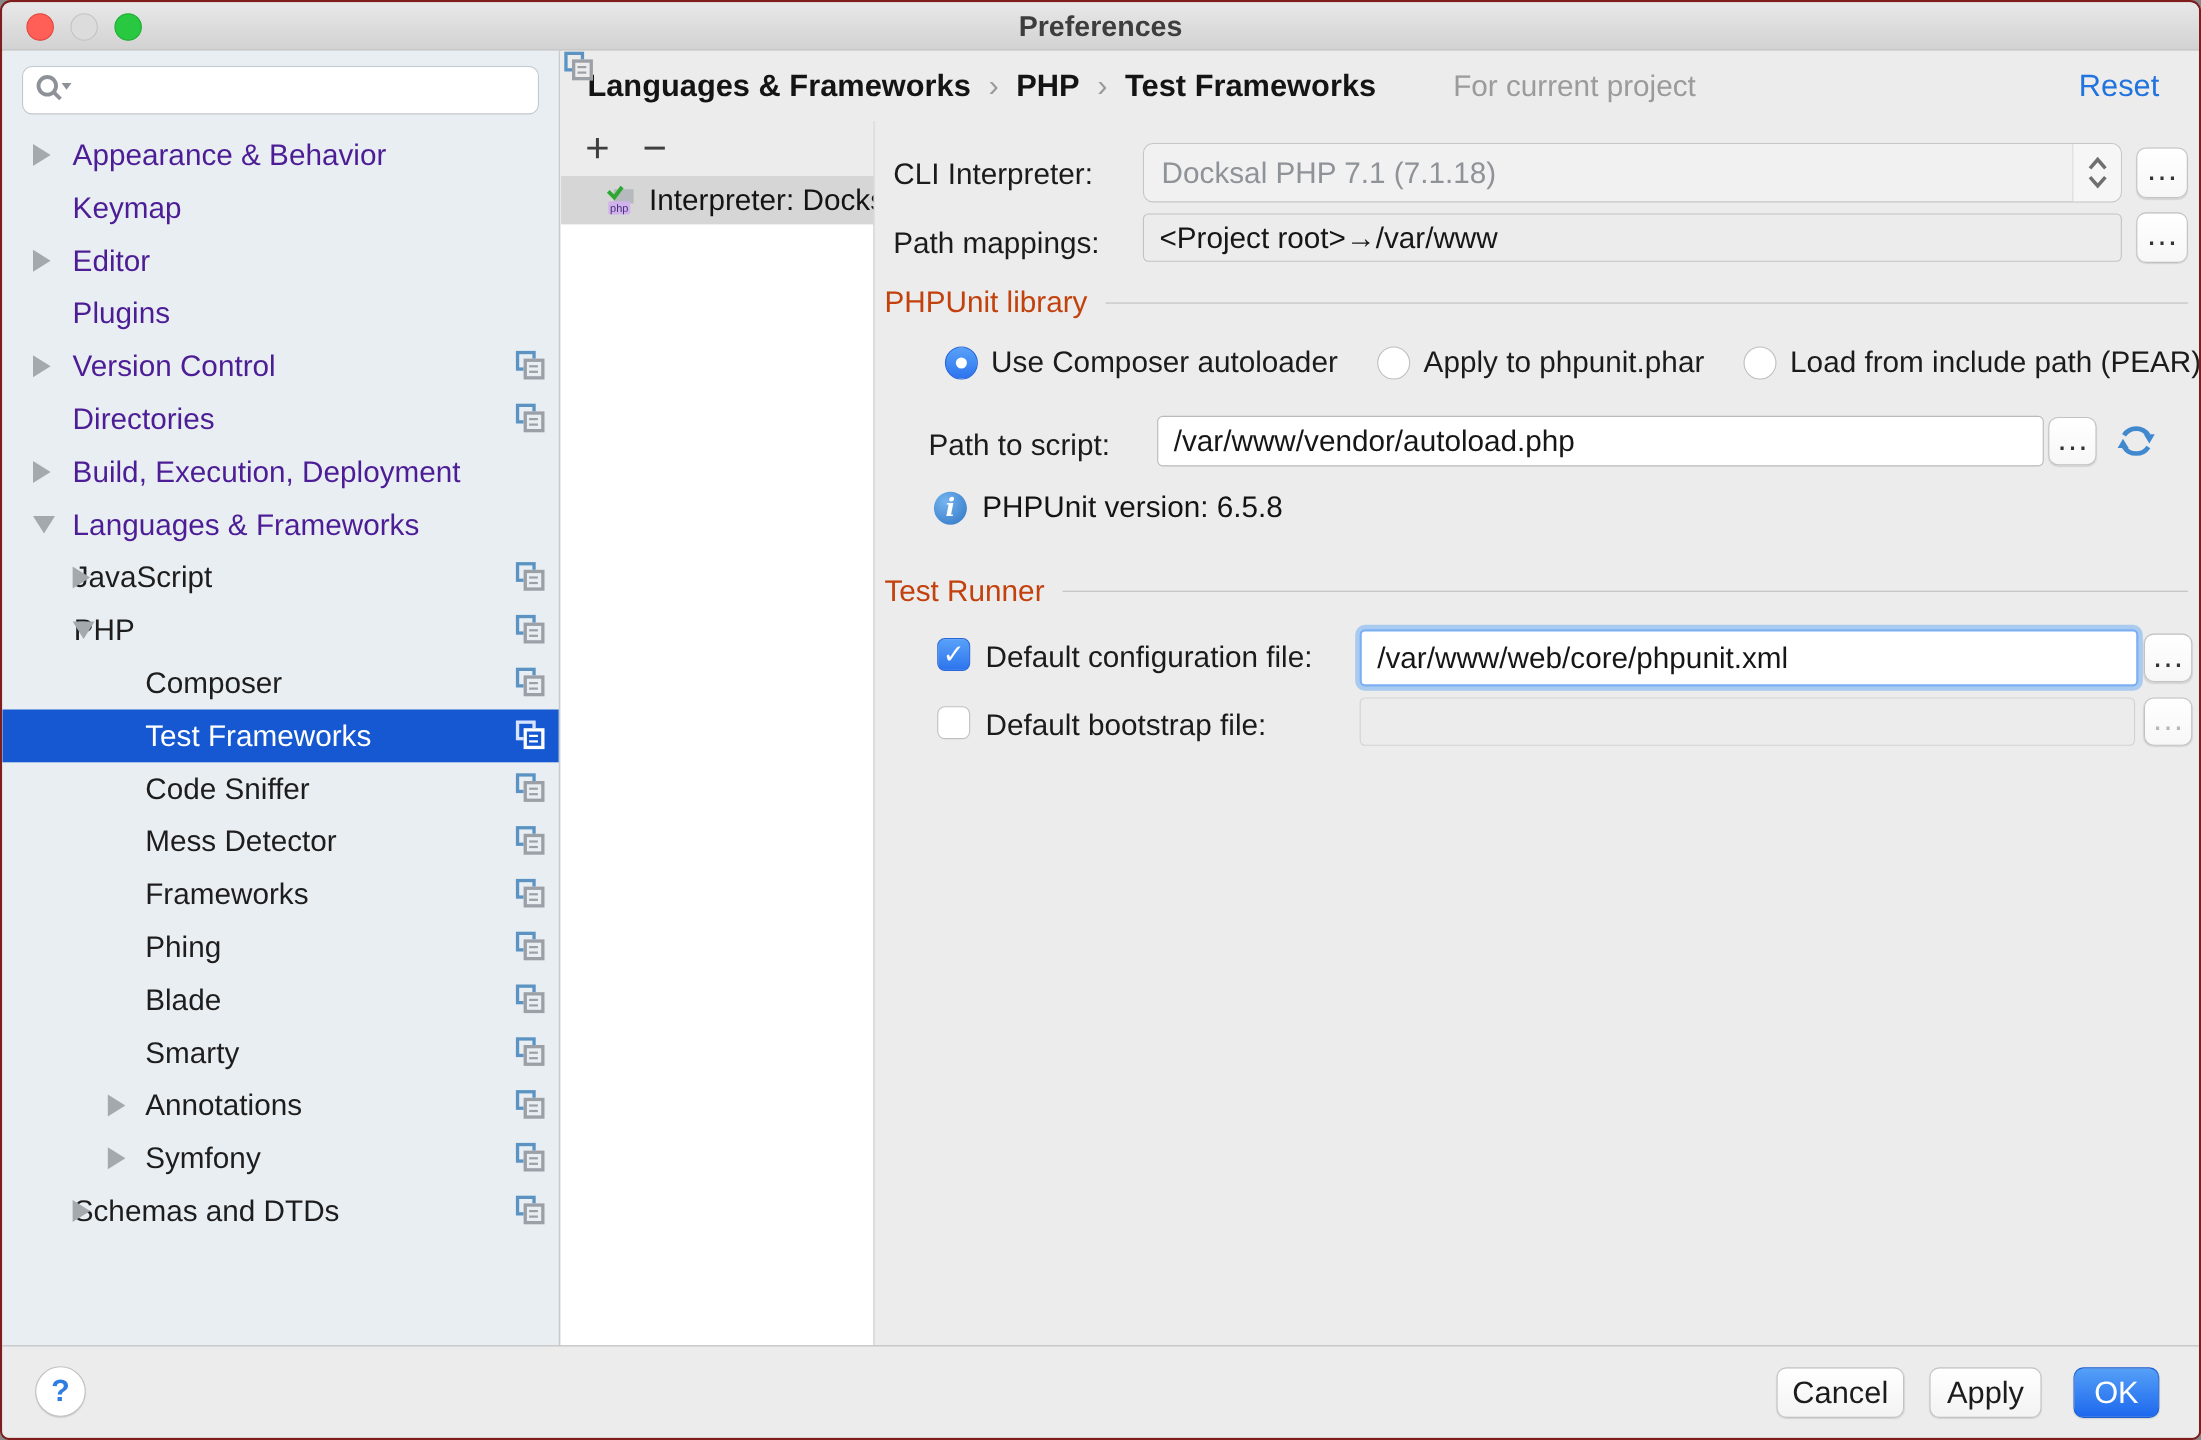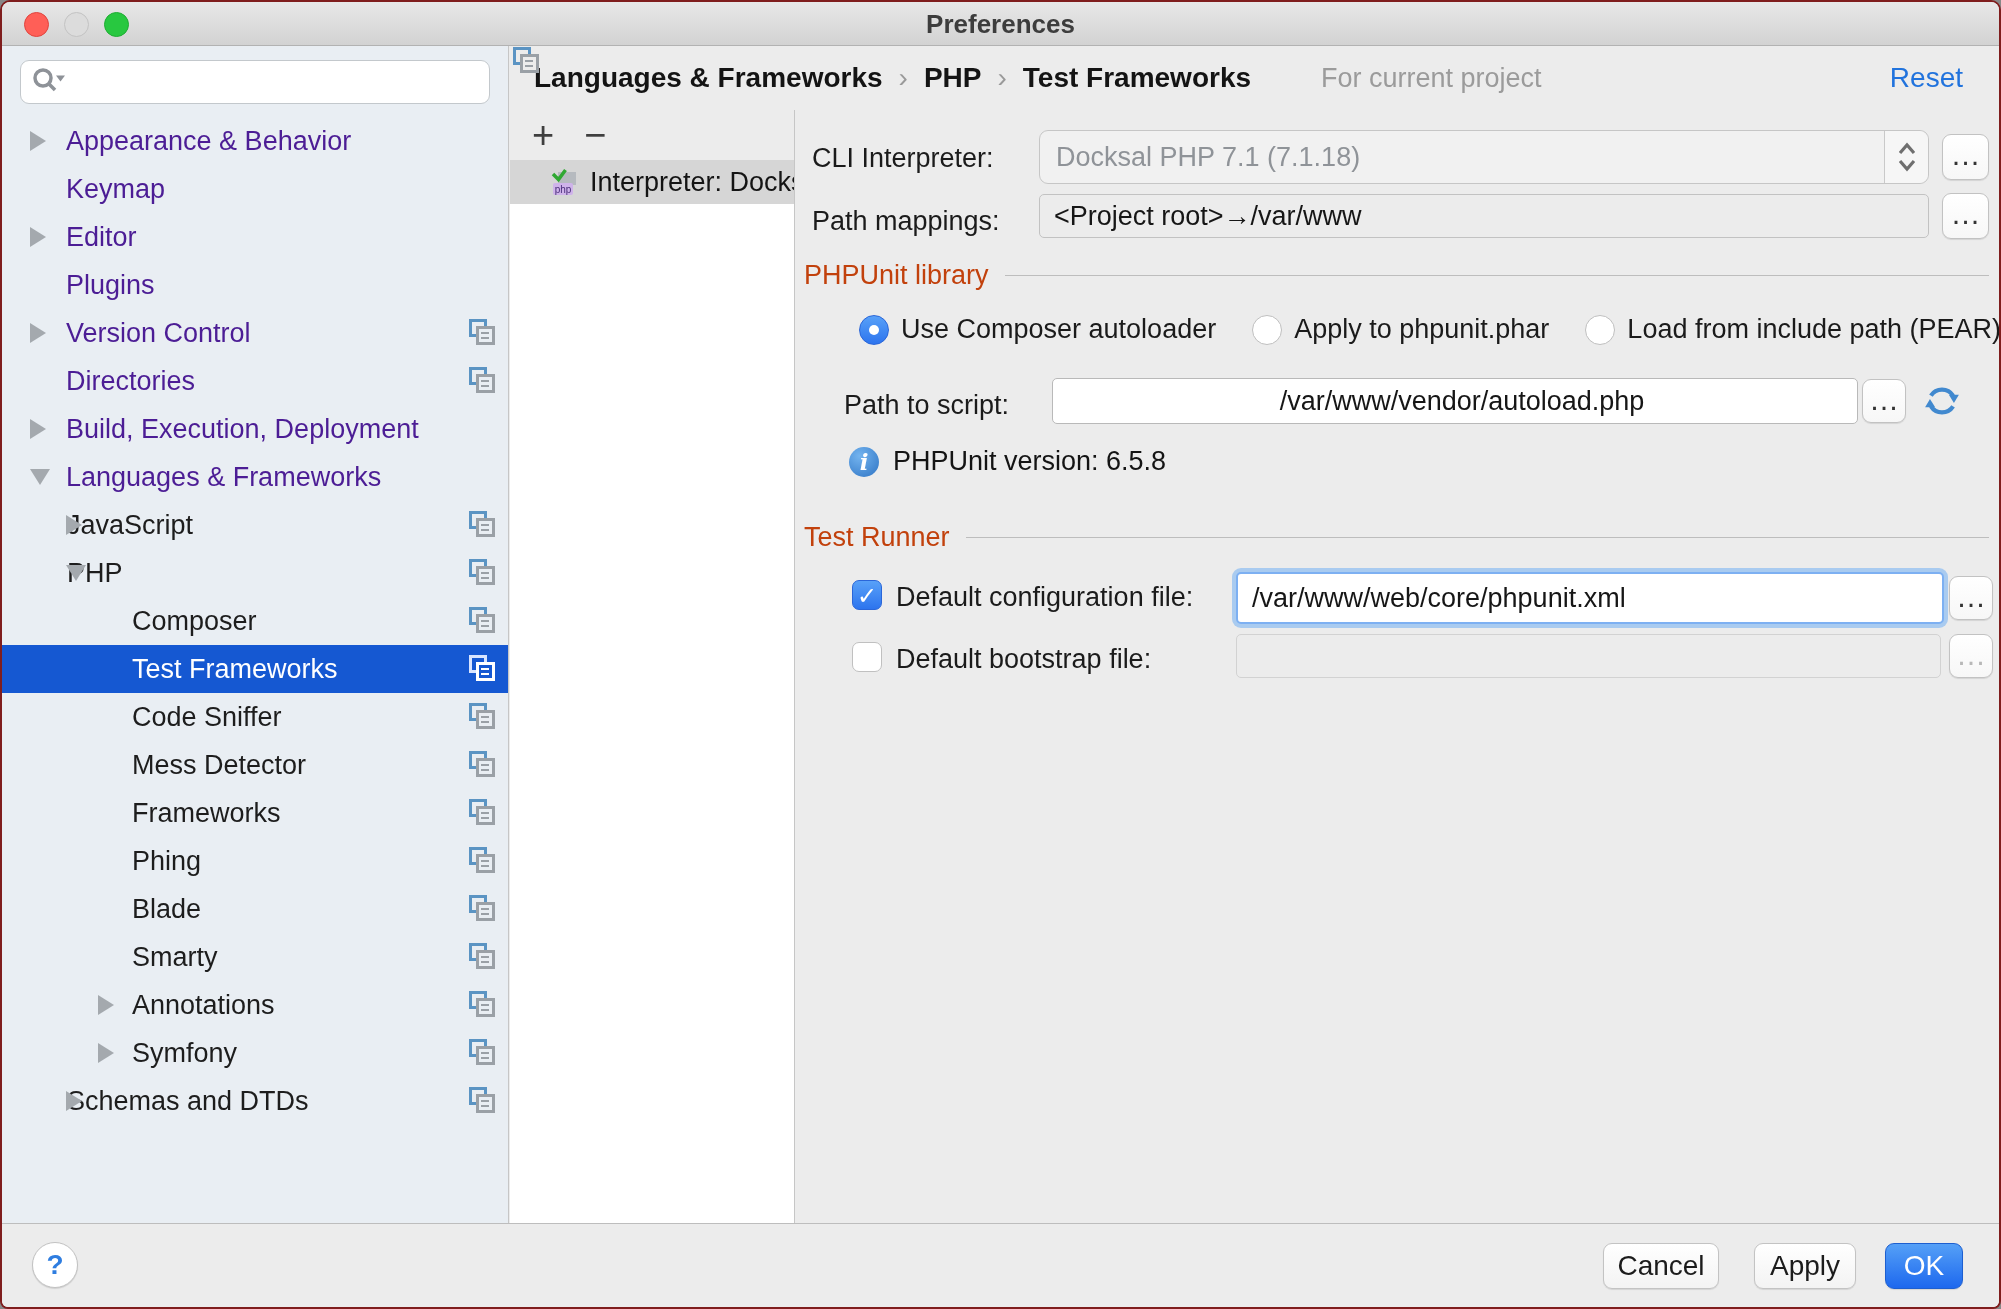--- a/index.html
+++ b/index.html
@@ -283,21 +283,21 @@
       <div class="radiorow">
         <span class="radio on"></span>
         <span class="rlabel">Use Composer autoloader</span>
         <span class="radio" style="margin-left:36px;"></span>
         <span class="rlabel">Apply to phpunit.phar</span>
         <span class="radio" style="margin-left:36px;"></span>
         <span class="rlabel">Load from include path (PEAR)</span>
       </div>
 
       <div class="flabel" style="left:48px; top:280px;">Path to script:</div>
-      <div class="field white" style="left:256px; top:268px; width:806px; height:46px;justify-content:center;">
+      <div class="field white" style="left:256px; top:268px; width:806px; height:46px;">
           <span>/var/www/vendor/autoload.php</span>
         </div>
       <div class="browse" style="right:93px; top:269px; width:44px; height:44px;">…</div>
       <svg width="38" height="38" viewBox="0 0 36 36" style="position:absolute; right:38px; top:272px;">
         <path d="M28.5 13 A12.5 12.5 0 0 0 7.5 13" fill="none" stroke="#4189cf" stroke-width="4"></path>
         <polygon points="24.5,12 34,12 29.3,20" fill="#4189cf"></polygon>
         <path d="M7.5 23 A12.5 12.5 0 0 0 28.5 23" fill="none" stroke="#4189cf" stroke-width="4"></path>
         <polygon points="2,24 11.5,24 6.6,16" fill="#4189cf"></polygon>
       </svg>
 
@@ -322,18 +322,18 @@
       <div class="flabel" style="left:100px; top:534px;">Default bootstrap file:</div>
       <div class="field disabled" style="left:440px; top:524px; width:705px; height:44px;">
           <span></span>
         </div>
       <div class="browse disabled" style="right:6px; top:524px; width:44px; height:44px;">…</div>
     </div>
   </div>
 
   <div class="bottombar">
     <div class="helpbtn">?</div>
-    <div class="btn" style="right:280px; width:116px;">Cancel</div>
+    <div class="btn" style="right:268px; width:116px;">Cancel</div>
     <div class="btn" style="right:143px; width:102px;">Apply</div>
     <div class="btn primary" style="right:36px; width:78px;">OK</div>
   </div>
 
 </div>
 
 </body></html>

